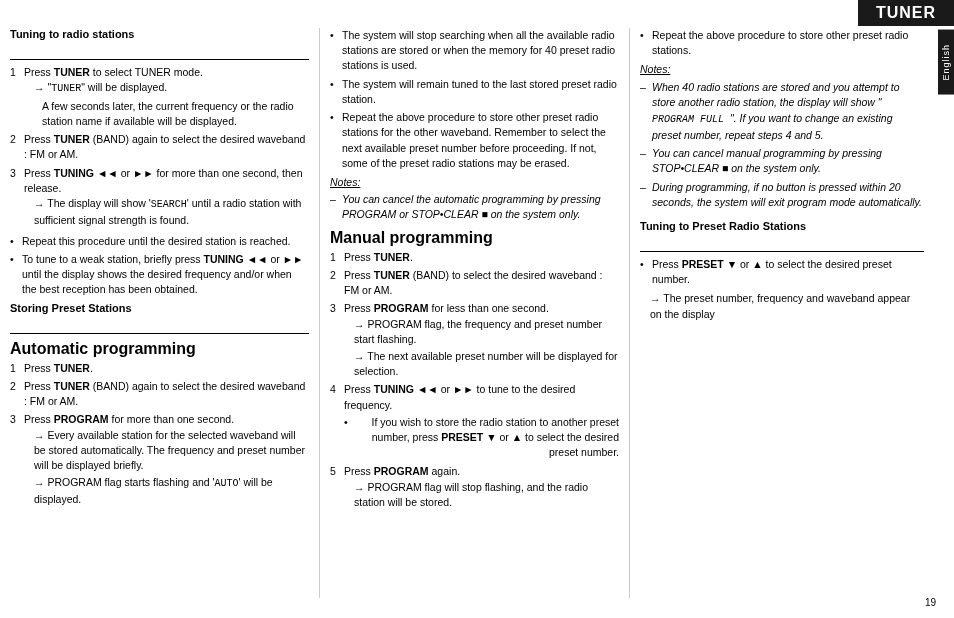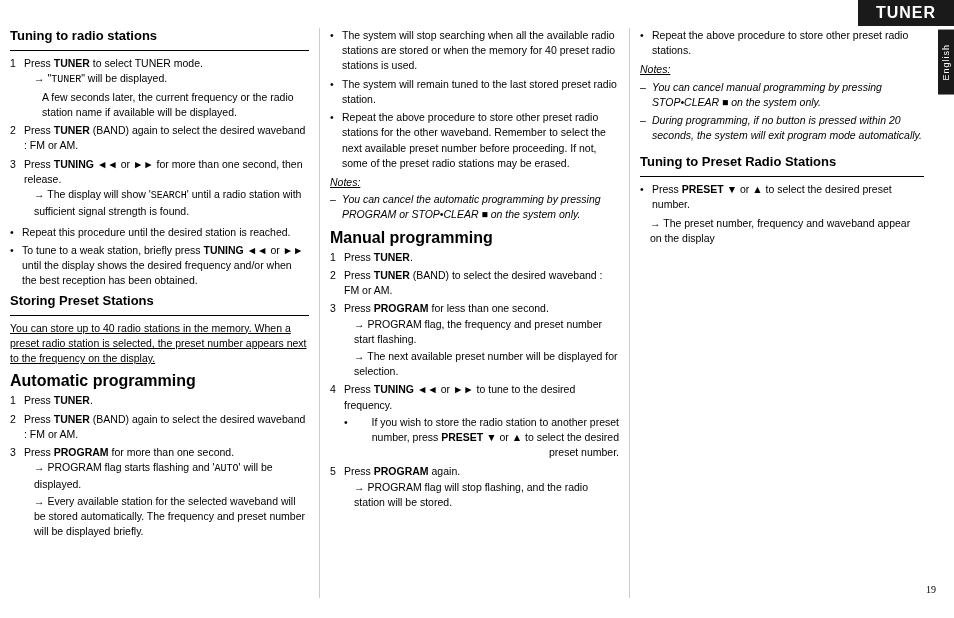--- a/index.html
+++ b/index.html
@@ -45,24 +45,23 @@
       padding: 14px 3px;
       writing-mode: vertical-rl;
       text-orientation: mixed;
       transform: rotate(180deg);
       letter-spacing: 1px;
     }
 
     
     .page-number {
       position: absolute;
-      bottom: 23px;
+      bottom: 10px;
       right: 18px;
       font-size: 10px;
-      font-family: Liberation Serif, serif;
     }
 
     
     .content {
       position: absolute;
       top: 28px;
       left: 10px;
       right: 30px;
       bottom: 20px;
       display: flex;
@@ -83,24 +82,24 @@
       border-right: 1px solid #ccc;
     }
 
     
     .col-right {
       flex: 1;
       padding-left: 10px;
     }
 
     h2 {
-      font-size: 13px;
+      font-size: 11px;
       font-weight: bold;
       border-bottom: 1.5px solid #000;
-      padding-bottom: 7px;
+      padding-bottom: 19px;
       margin-bottom: 5px;
     }
 
     h3 {
       font-size: 16px;
       font-weight: bold;
       margin-bottom: 3px;
       margin-top: 6px;
     }
 
@@ -221,37 +220,36 @@
         <div class="arrow-block">→ The display will show '<span class="mono">SEARCH</span>' until a radio station with sufficient signal strength is found.</div>
       </li>
     </ol>
 
     <ul class="bullet-list">
       <li>Repeat this procedure until the desired station is reached.</li>
       <li>To tune to a weak station, briefly press <b>TUNING</b> ◄◄ or ►► until the display shows the desired frequency and/or when the best reception has been obtained.</li>
     </ul>
 
     <h2>Storing Preset Stations</h2>
-    <p>You can store up to 40 radio stations in the memory. When a preset radio station is selected, the preset number appears next to the frequency on the display.</p>
 
     <h3>Automatic programming</h3>
     <ol class="step-list">
       <li>
         <span class="step-num">1</span>
         Press <b>TUNER</b>.
       </li>
       <li>
         <span class="step-num">2</span>
         Press <b>TUNER</b> (BAND) again to select the desired waveband : FM or AM.
       </li>
       <li>
         <span class="step-num">3</span>
         Press <b>PROGRAM</b> for more than one second.
+        <div class="arrow-block">→ Every available station for the selected waveband will be stored automatically. The frequency and preset number will be displayed briefly.</div>
         <div class="arrow-block">→ PROGRAM flag starts flashing and '<span class="mono">AUTO</span>' will be displayed.</div>
-        <div class="arrow-block">→ Every available station for the selected waveband will be stored automatically. The frequency and preset number will be displayed briefly.</div>
       </li>
     </ol>
   </div>
 
   <div class="col-mid">
     <ul class="bullet-list">
       <li>The system  will stop searching when all the available radio stations are stored or when the memory for 40 preset radio stations is used.</li>
       <li>The system will remain tuned to the last stored preset radio station.</li>
       <li>Repeat the above procedure to store other preset radio stations for the other waveband. Remember to select the next available preset number before proceeding. If not, some of the preset radio stations may be erased.</li>
     </ul>
@@ -292,20 +290,21 @@
     </ol>
   </div>
 
   <div class="col-right">
     <ul class="bullet-list">
       <li>Repeat the above procedure to store other preset radio stations.</li>
     </ul>
 
     <p class="notes-label"><i>Notes:</i></p>
     <div>
+      <div class="note-item"><i>When 40 radio stations are stored and you attempt to store another radio station, the display will show "<span class="mono"> PROGRAM FULL </span>". If you want to change an existing preset number, repeat steps 4 and 5.</i></div>
       <div class="note-item"><i>You can cancel manual programming by pressing STOP•CLEAR ■  on the system only.</i></div>
       <div class="note-item"><i>During programming,  if no button is pressed within 20 seconds, the system will exit program mode automatically.</i></div>
     </div>
 
     <h2 style="margin-top:10px;">Tuning to Preset Radio Stations</h2>
     <ul class="bullet-list">
       <li>Press <b>PRESET</b> ▼ or ▲ to select the desired preset number.</li>
     </ul>
     <div class="arrow-block">→ The preset number, frequency and waveband appear on the display</div>
   </div>

